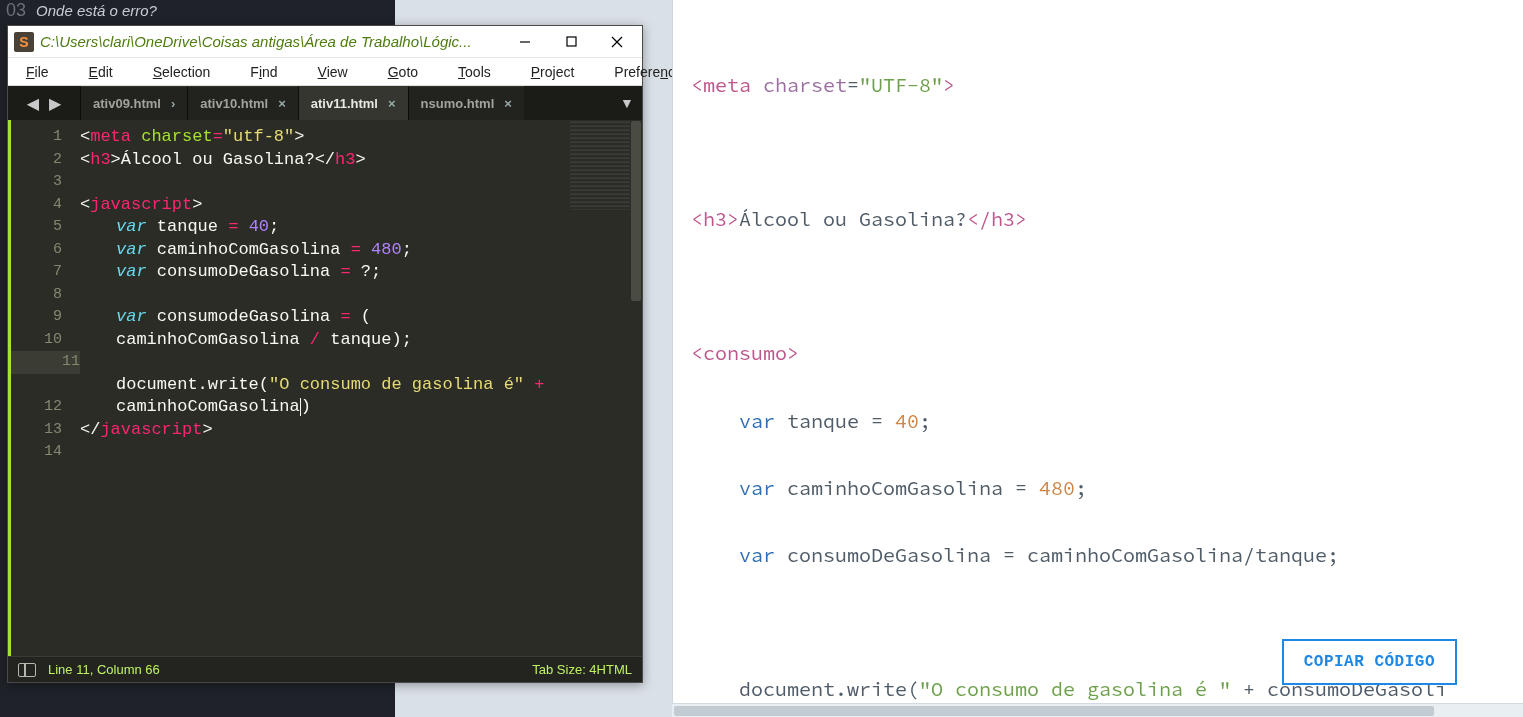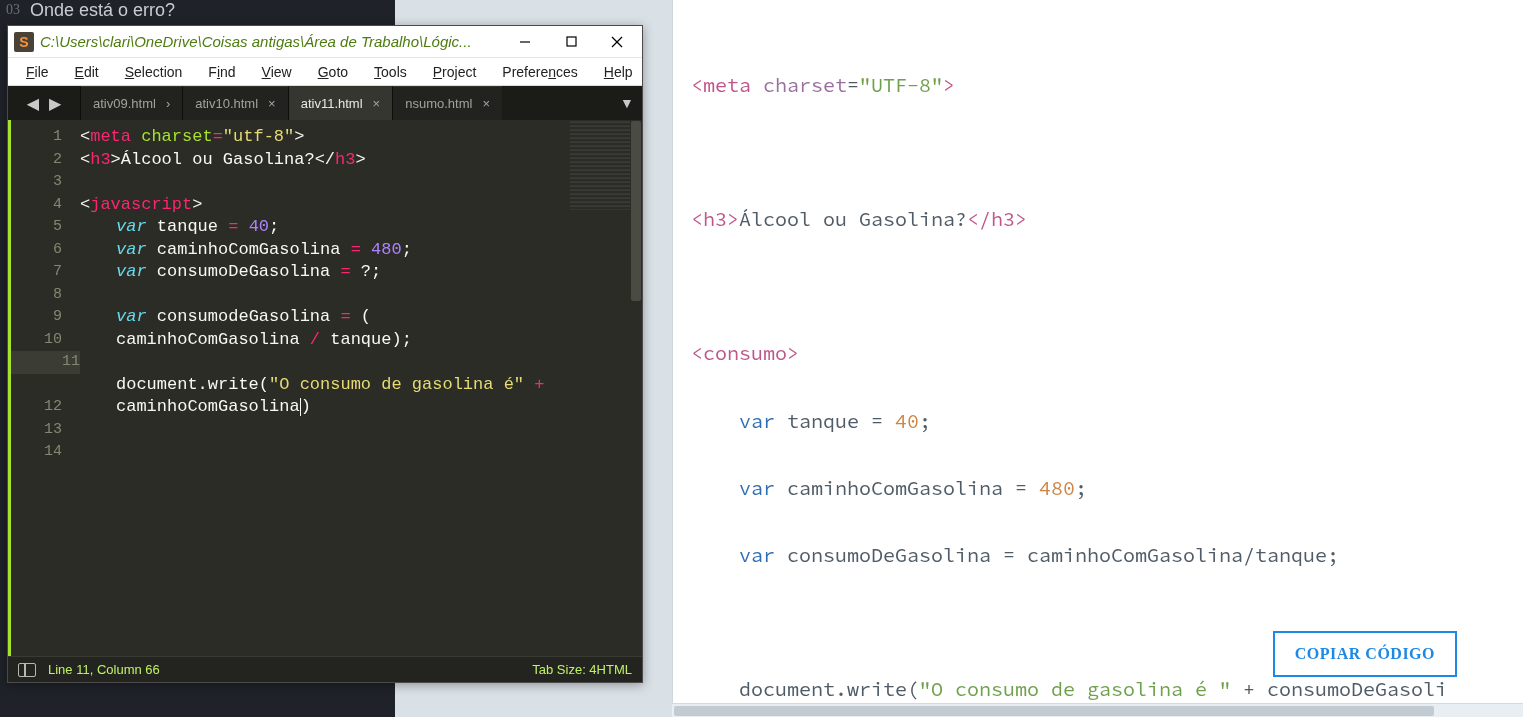--- a/index.html
+++ b/index.html
@@ -19,22 +19,22 @@
   }
   .question-row {
     position: absolute;
     left: 0; top: 0;
     height: 20px;
     display: flex;
     align-items: center;
     gap: 10px;
     padding-left: 6px;
   }
-  .qnum { color: #6b7077; font-size: 14px; font-family: Liberation Serif, serif; }
-  .qtext { color: #c8cdd3; font-size: 18px; }
+  .qnum { color: #6b7077; font-size: 18px; font-family: Liberation Sans, sans-serif; }
+  .qtext { color: #c8cdd3; font-size: 15px; font-style: italic; }
   
   .win {
     position: absolute;
     left: 7px; top: 25px;
     width: 636px; height: 658px;
     background: #ffffff;
     border: 1px solid #4a4a4a;
     box-shadow: 0 2px 10px rgba(0,0,0,.35);
     display: flex;
     flex-direction: column;
@@ -73,21 +73,21 @@
     font-size: 14px; color: #000;
     cursor: pointer;
   }
   .wbtn svg { stroke: #000; }
   .menubar {
     height: 28px;
     background: #fff;
     display: flex;
     align-items: center;
     padding: 0 8px;
-    gap: 6px;
+    gap: 20px;
     border-bottom: 1px solid #dcdcdc;
     font-size: 14px;
     color: #222;
   }
   .menubar span { padding: 2px 10px; cursor: pointer; }
   .menubar span u { text-decoration: underline; }
   .tabbar {
     height: 34px;
     background: #1b1c17;
     display: flex;
@@ -108,20 +108,21 @@
     align-items: center;
     padding: 0 12px;
     gap: 10px;
     background: #22231e;
     color: #a0a39b;
     font-size: 13px;
     border-top: 1px solid #33342c;
     border-left: 1px solid #0d0d0b;
     cursor: pointer;
     position: relative;
+    font-weight: bold;
   }
   .tab.active {
     background: #35362f;
     color: #e8e8e0;
   }
   .tab-x { font-size: 13px; color: #9aa; }
   .tab-drop {
     margin-left: auto;
     width: 30px;
     display: flex; align-items: center; justify-content: center;
@@ -238,25 +239,25 @@
   .rightpane .indent { padding-left: 48px; }
   .r-tag  { color: #bf568b; }
   .r-attr { color: #9a6fa0; }
   .r-str  { color: #6fa14c; }
   .r-kw   { color: #2d6db5; }
   .r-num  { color: #d08443; }
   .r-text { color: #4f5b66; }
   .copy-btn {
     position: absolute;
     right: 66px;
-    bottom: 40px;
+    bottom: 32px;
     border: 2px solid #1e88e5;
     color: #1e88e5;
     background: #fff;
-    font-family: Liberation Serif, serif;
+    font-family: Liberation Mono, monospace;
     font-size: 16px;
     font-weight: 700;
     letter-spacing: .5px;
     padding: 12px 20px;
     cursor: pointer;
   }
   .hscroll {
     position: absolute;
     left: 672px; bottom: 0;
     width: 851px; height: 14px;
@@ -371,20 +372,21 @@
 <span class="ind2"><span>&lt;</span><span class="tok-tag">javascript</span><span>&gt;</span></span>
 <span class="ind1"><span class="tok-kw">var</span><span> tanque </span><span class="tok-op">=</span><span> </span><span class="tok-num">40</span><span>;</span></span>
 <span class="ind1"><span class="tok-kw">var</span><span> caminhoComGasolina </span><span class="tok-op">=</span><span> </span><span class="tok-num">480</span><span>;</span></span>
 <span class="ind1"><span class="tok-kw">var</span><span> consumoDeGasolina </span><span class="tok-op">=</span><span> ?;</span></span>
 <span class="ind1">&nbsp;</span>
 <span class="ind1"><span class="tok-kw">var</span><span> consumodeGasolina </span><span class="tok-op">=</span><span> (</span></span>
 <span class="ind1"><span>caminhoComGasolina </span><span class="tok-op">/</span><span> tanque);</span></span>
 <span class="ind1">&nbsp;</span>
 <span class="ind1"><span>document.write(</span><span class="tok-str">"O consumo de gasolina é"</span><span> </span><span class="tok-op">+</span><span> </span></span>
 <span class="ind1"><span>caminhoComGasolina</span><span class="cursor"></span><span>)</span></span>
+<span class="ind2"><span>&lt;/</span><span class="tok-tag">javascript</span><span>&gt;</span></span>
       <div class="minimap"></div>
       <div class="vscroll">
         <div class="vthumb"></div>
       </div>
     </div>
   </div>
 
   <div class="statusbar">
     <span class="sb-icon"></span>
     <span>Line 11, Column 66</span>

